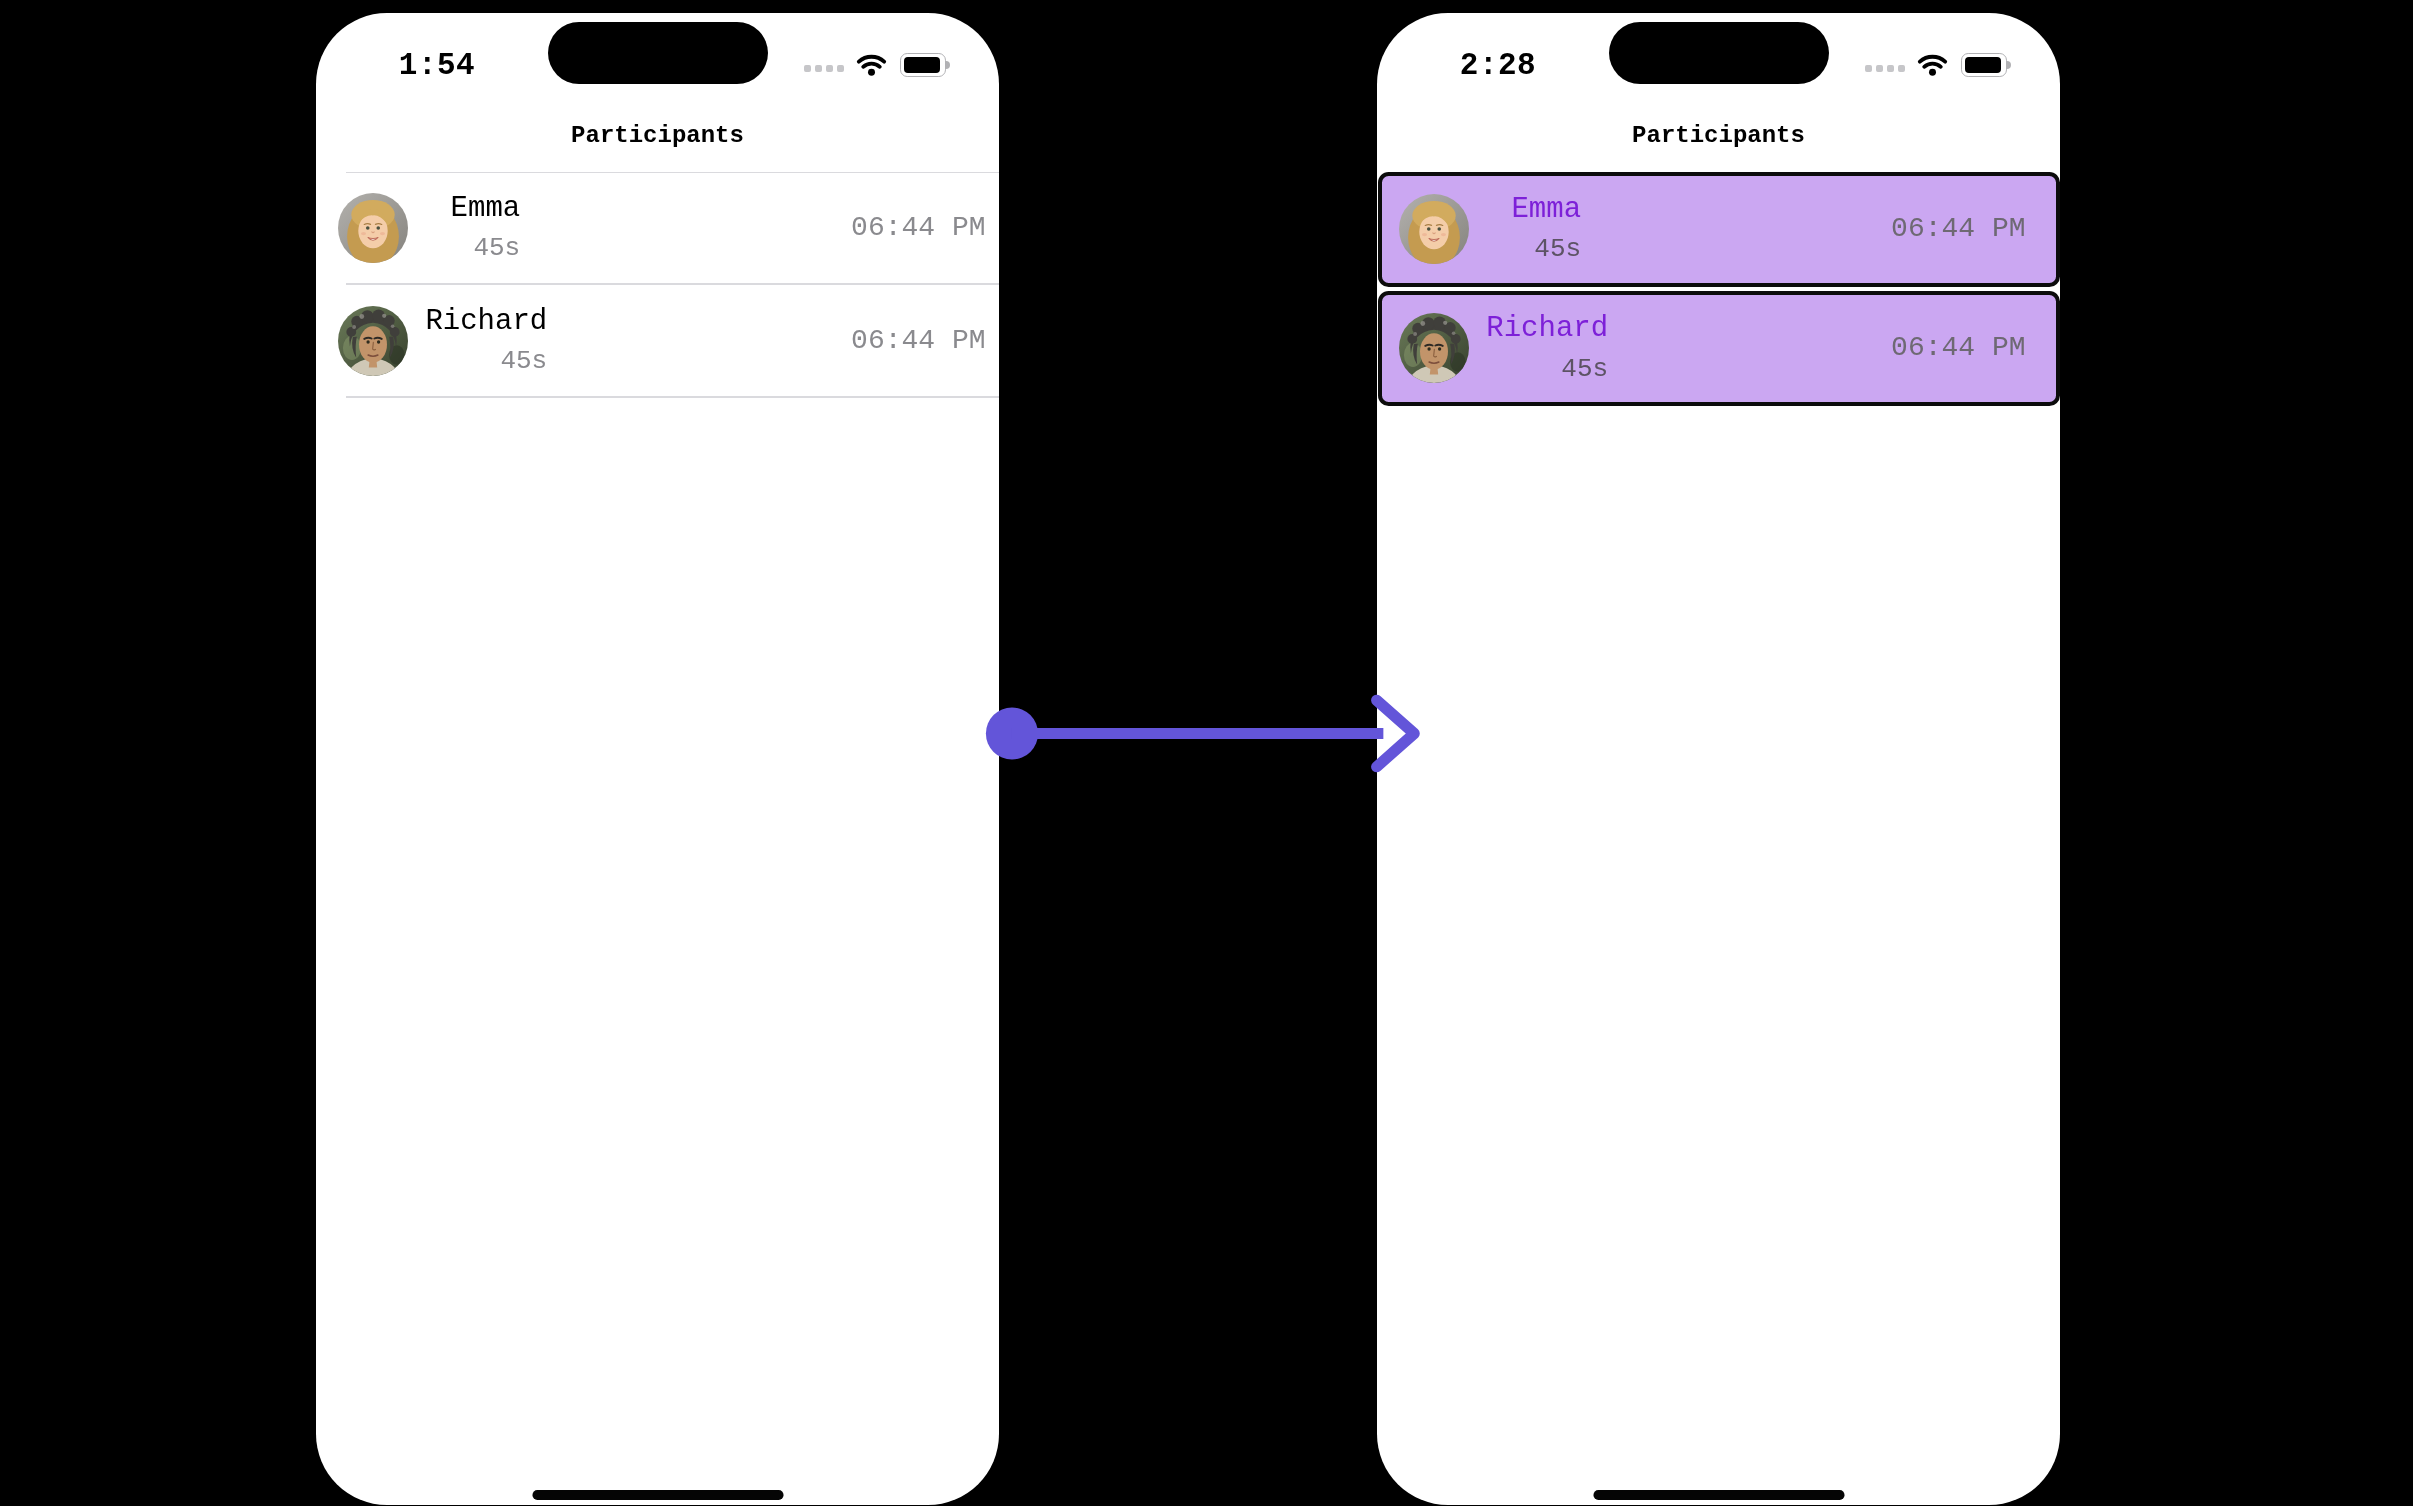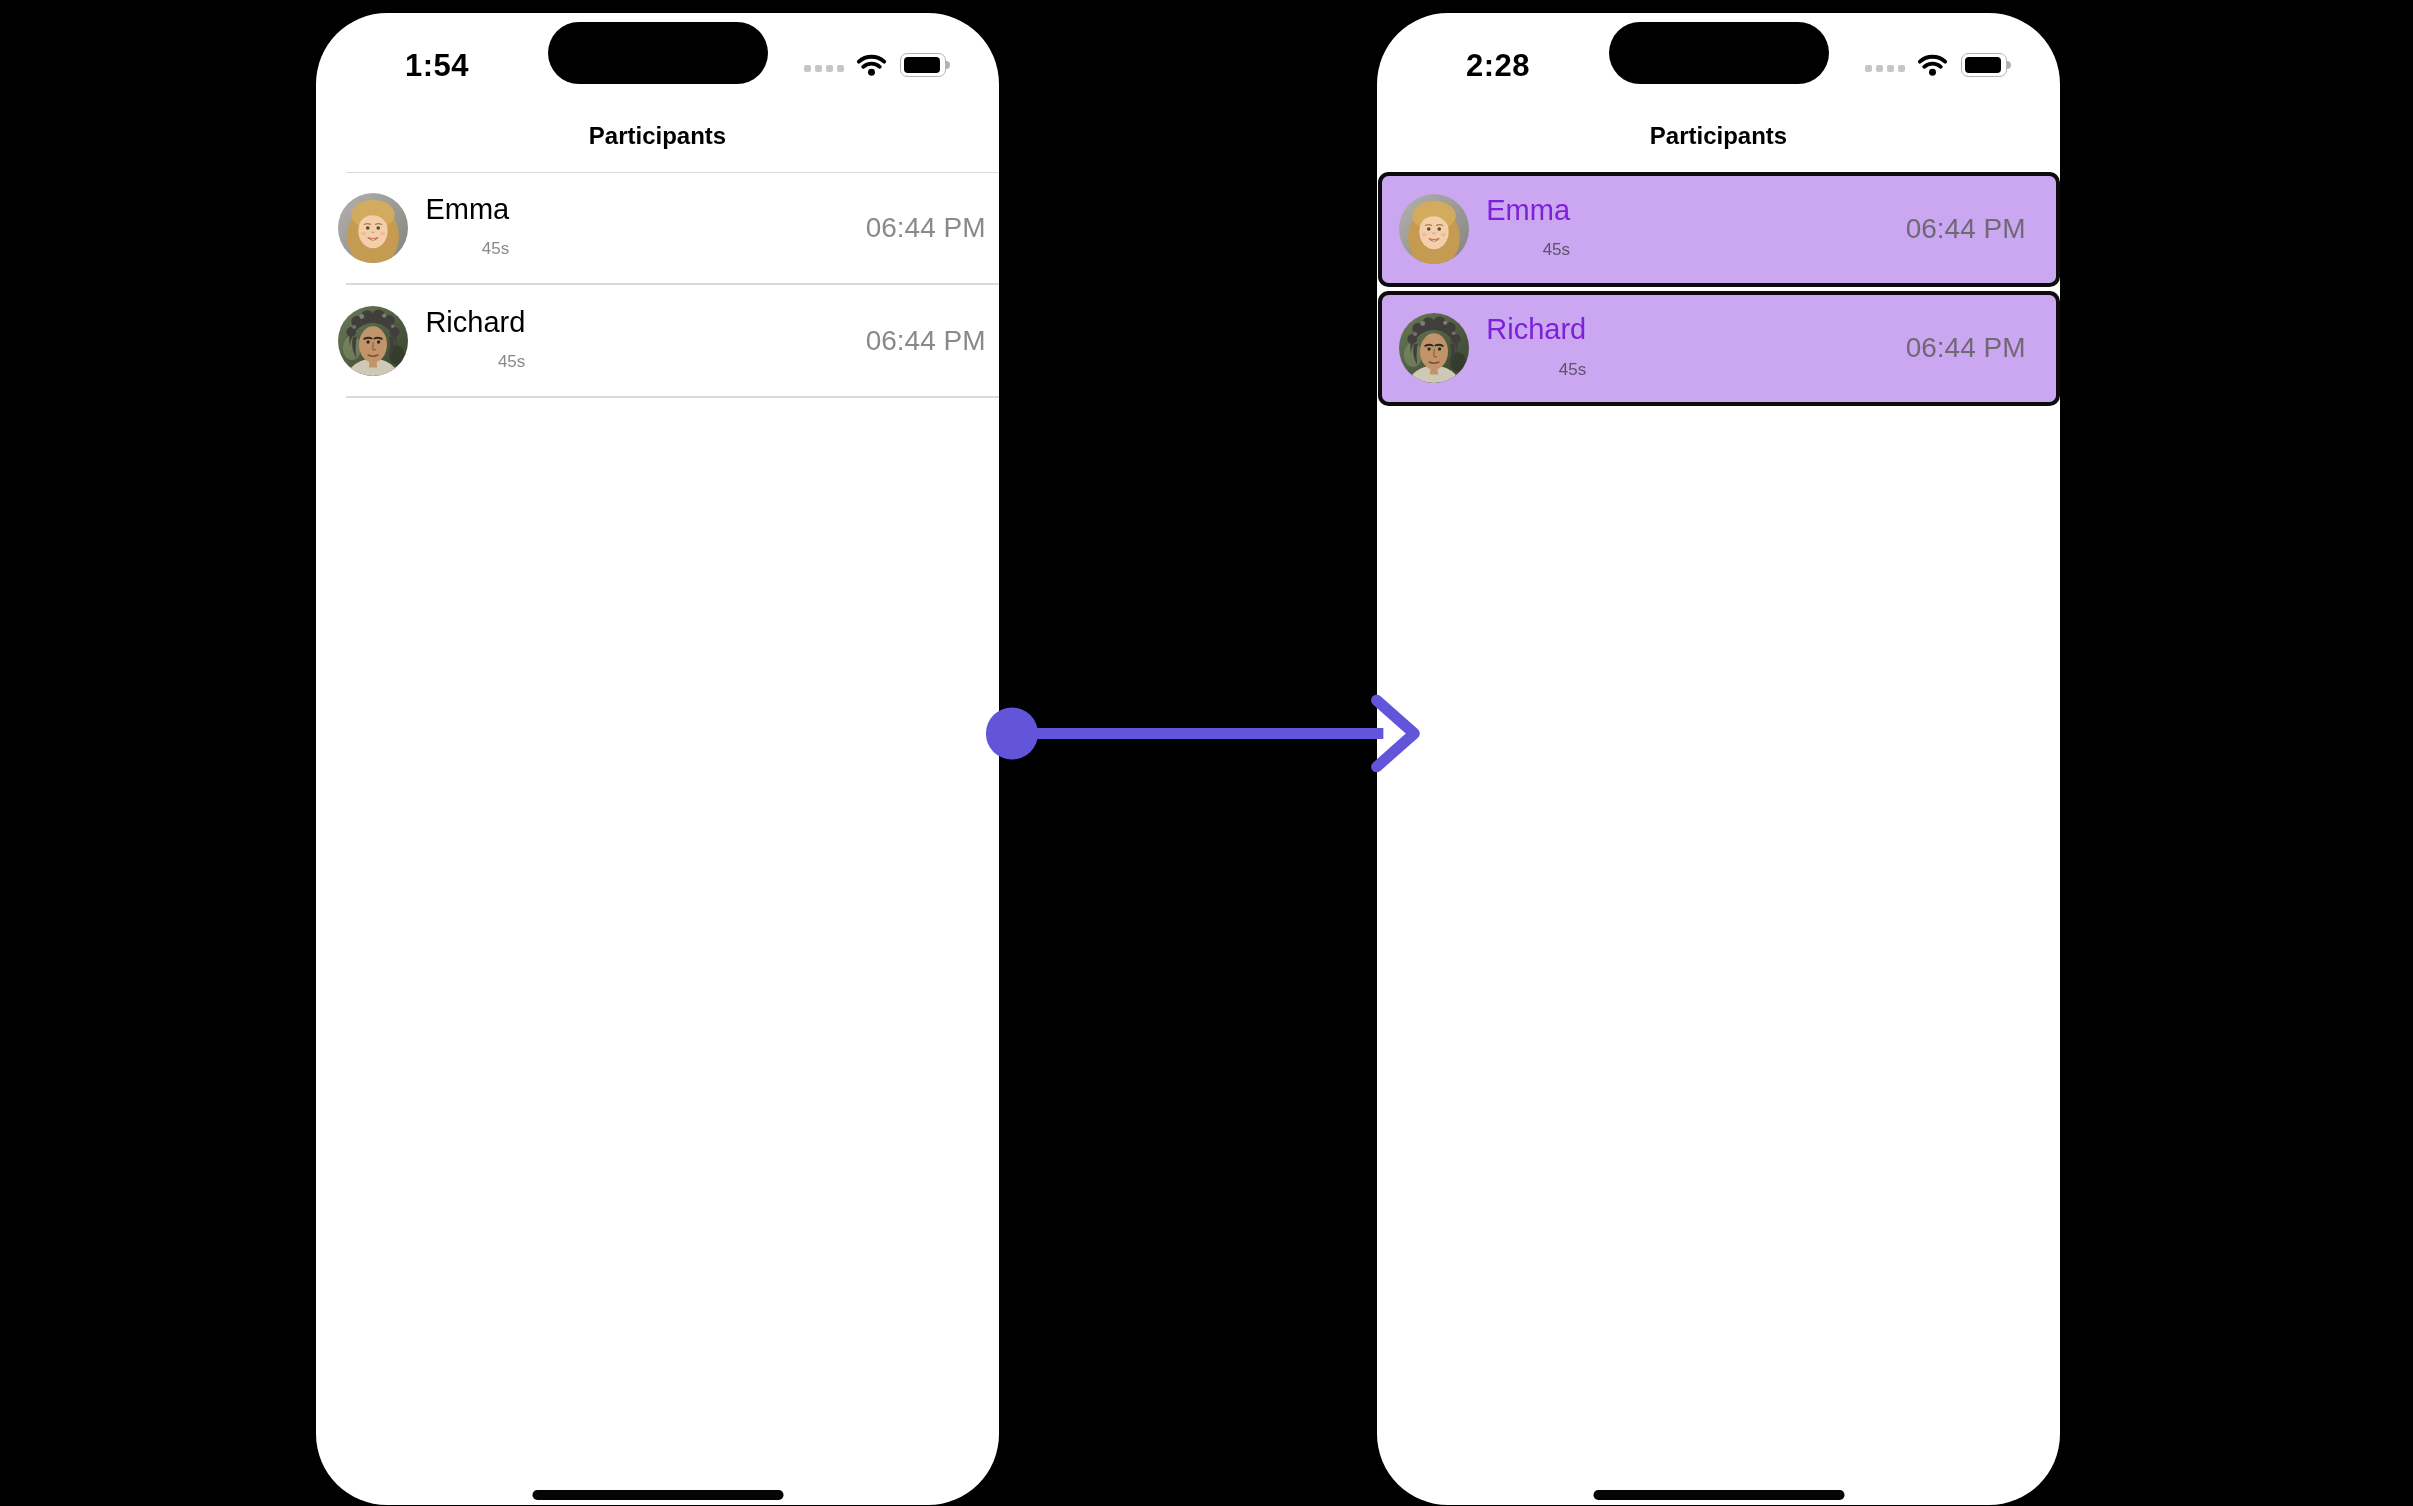--- a/index.html
+++ b/index.html
@@ -1,21 +1,21 @@
 <!DOCTYPE html>
 <html style="--highlight-bg: #cba7f2; --highlight-name: #7d20d8; --arrow: #6355d9;font-size:7.7px"><head>
 <meta charset="utf-8">
 <style>
   html,body{margin:0;padding:0;background:#000;}
   .stage{position:relative;width:2420px;height:1506px;background:#000;overflow:hidden;
          font-family:"Liberation Sans",sans-serif;-webkit-font-smoothing:antialiased;}
 
   
   .phone{position:absolute;top:12.6px;width:683px;height:1492px;background:#fff;
-         border-radius:71px;overflow:hidden;}
+         border-radius:71px;overflow:hidden;font-family:Liberation Mono, monospace;}
   .phone.before{left:316px;}
   .phone.after{left:1377px;}
 
   
   .time{position:absolute;top:37px;left:62px;width:118px;text-align:center;
         font-size:31px;line-height:31px;font-weight:700;color:#000;letter-spacing:0.5px;}
   .island{position:absolute;top:9.7px;left:50%;transform:translateX(-50%);
           width:220px;height:62px;background:#000;border-radius:31px;}
   .status-cluster{position:absolute;top:40px;right:53px;height:25px;
                   display:flex;align-items:center;gap:12.6px;}
@@ -42,21 +42,21 @@
   .cards{position:absolute;top:159px;left:0.5px;right:0.5px;display:flex;flex-direction:column;gap:4.3px;}
   .card{box-sizing:border-box;height:115px;border:4.3px solid #0c0c0c;border-radius:10.6px;
         background:var(--highlight-bg,#cba7f2);display:flex;align-items:center;padding:0 30px 0 17.4px;}
 
   
   .avatar{width:70px;height:70px;border-radius:50%;overflow:hidden;flex:0 0 70px;margin-right:17.4px;}
   .avatar svg{width:100%;height:100%;display:block;}
   .p-col{display:flex;flex-direction:column;gap:11.6px;text-align:right;}
   .p-name{font-size:29px;line-height:30px;font-weight:500;color:#000;}
   .card .p-name{color:var(--highlight-name,#7d20d8);}
-  .p-dur{font-size:17px;line-height:27px;color:#8a8a8e;margin-left:48px;}
+  .p-dur{font-size:26px;line-height:27px;color:#8a8a8e;margin-left:48px;}
   .card .p-dur{color:#5d5365;}
   .p-time{margin-left:auto;font-size:28px;line-height:30px;color:#8a8a8e;}
   .card .p-time{color:#6e6973;}
 
   
   .home-bar{position:absolute;bottom:4.8px;left:50%;transform:translateX(-50%);
             width:251px;height:9.7px;border-radius:4.8px;background:#050505;}
 
   
   .arrow-svg{position:absolute;left:980px;top:693px;width:444px;height:82px;z-index:5;}

